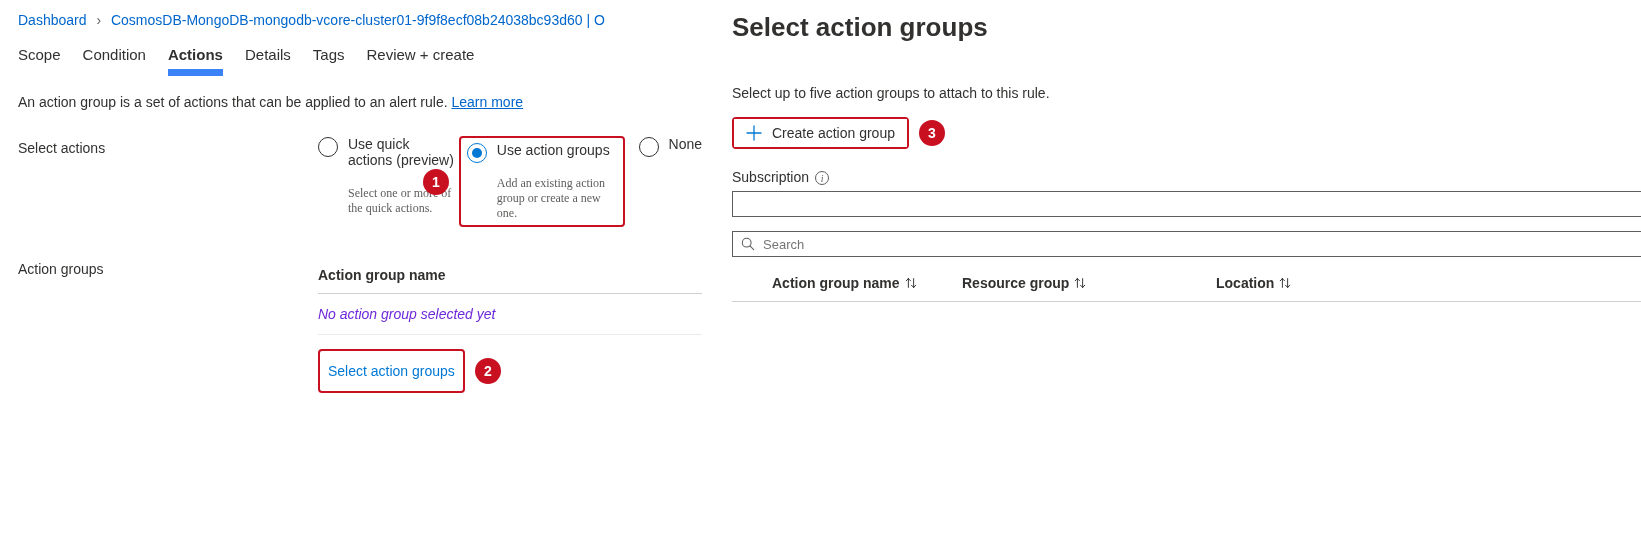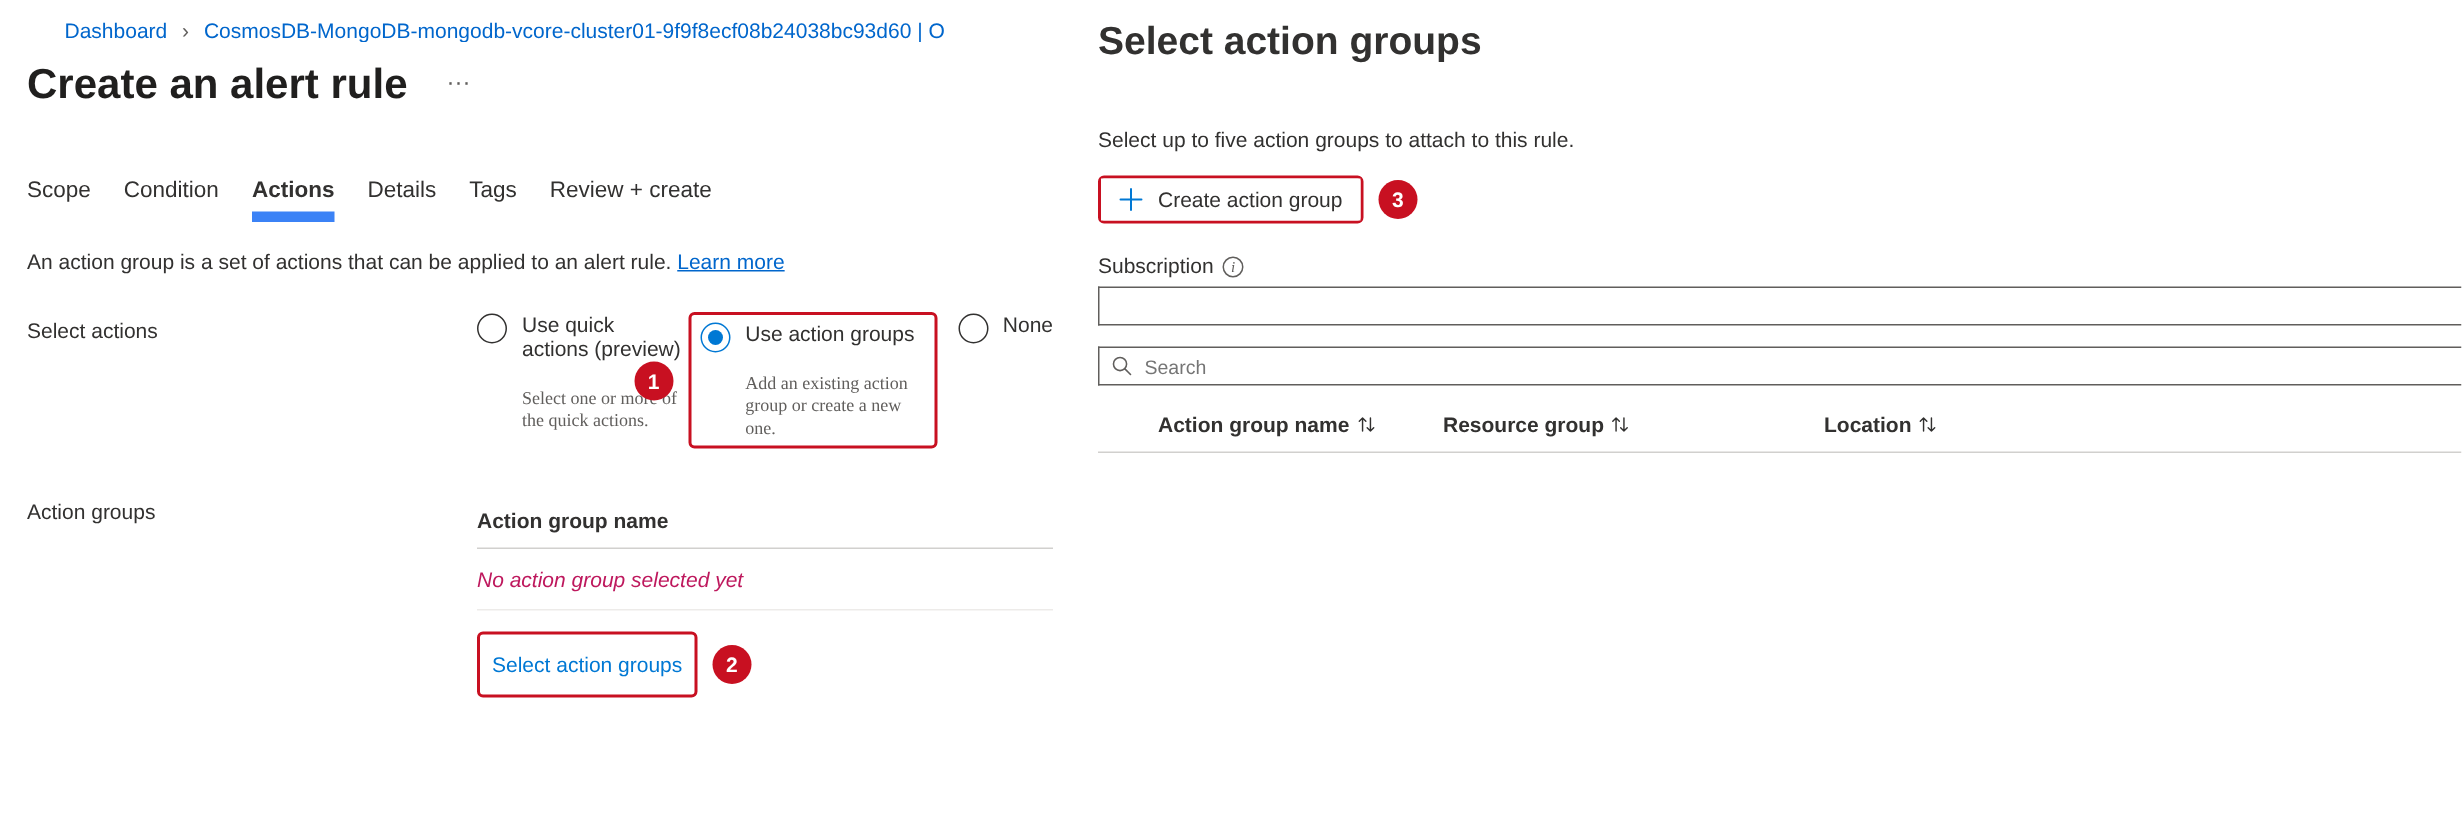--- a/index.html
+++ b/index.html
@@ -21,21 +21,20 @@
       width: 720px;
       padding: 12px 18px;
     }
 
     .breadcrumb {
       font-size: 14px;
       color: #323130;
       margin-bottom: 12px;
       white-space: nowrap;
       overflow: hidden;
-      margin-left: 25px;
     }
     .breadcrumb a { color: #0066CC; text-decoration: none; }
     .breadcrumb .sep { color: #605e5c; margin: 0 6px; }
 
     .page-title-row { display: flex; align-items: center; margin-bottom: 40px; }
     .page-title { font-size: 28px; font-weight: 600; color: #201f1e; margin-right: 20px; }
     .ellipsis-btn { color: #605e5c; font-size: 16px; padding: 4px 6px; cursor: pointer; line-height: 1; }
 
     .tabs { display: flex; gap: 22px; border-bottom: none; margin-bottom: 18px; }
     .tab { font-size: 15px; color: #323130; padding: 6px 0; cursor: pointer; border-bottom: 3px solid transparent; }
@@ -59,21 +58,21 @@
     .radio-circle.selected { border-color: #0078d4; }
     .radio-dot { width: 10px; height: 10px; border-radius: 50%; background: #0078d4; }
     .radio-text .opt-title { font-size: 14px; color: #323130; }
     .radio-text .opt-sub { font-size: 12px; color: #605e5c; margin-top: 18px; font-family: Liberation Serif, serif; }
 
     .ag-header-col {
       font-size: 14px; font-weight: 600; color: #323130;
       padding: 10px 0; border-bottom: 1px solid #d1d0ce;
     }
     .ag-empty {
-      font-size: 14px; font-style: italic; color: #be185d;
+      font-size: 14px; font-style: italic; color: #6d28d9;
       padding: 12px 0; border-bottom: 1px solid #edebe9;
     }
     .select-ag-link {
       display: inline-block;
       color: #0078d4; font-size: 14px;
       padding: 10px 0; cursor: pointer;
     }
 
     
     .side-pane {
@@ -155,24 +154,20 @@
 <body>
 
 <div class="main-pane">
 
   <div class="breadcrumb">
     <a href="#">Dashboard</a>
     <span class="sep">›</span>
     <a href="#">CosmosDB-MongoDB-mongodb-vcore-cluster01-9f9f8ecf08b24038bc93d60 | O</a>
   </div>
 
-  <div class="page-title-row">
-    <h1 class="page-title">Create an alert rule</h1>
-    <span class="ellipsis-btn">···</span>
-  </div>
 
   <div class="tabs">
     <div class="tab">Scope</div>
     <div class="tab">Condition</div>
     <div class="tab active">Actions</div>
     <div class="tab">Details</div>
     <div class="tab">Tags</div>
     <div class="tab">Review + create</div>
   </div>
 

